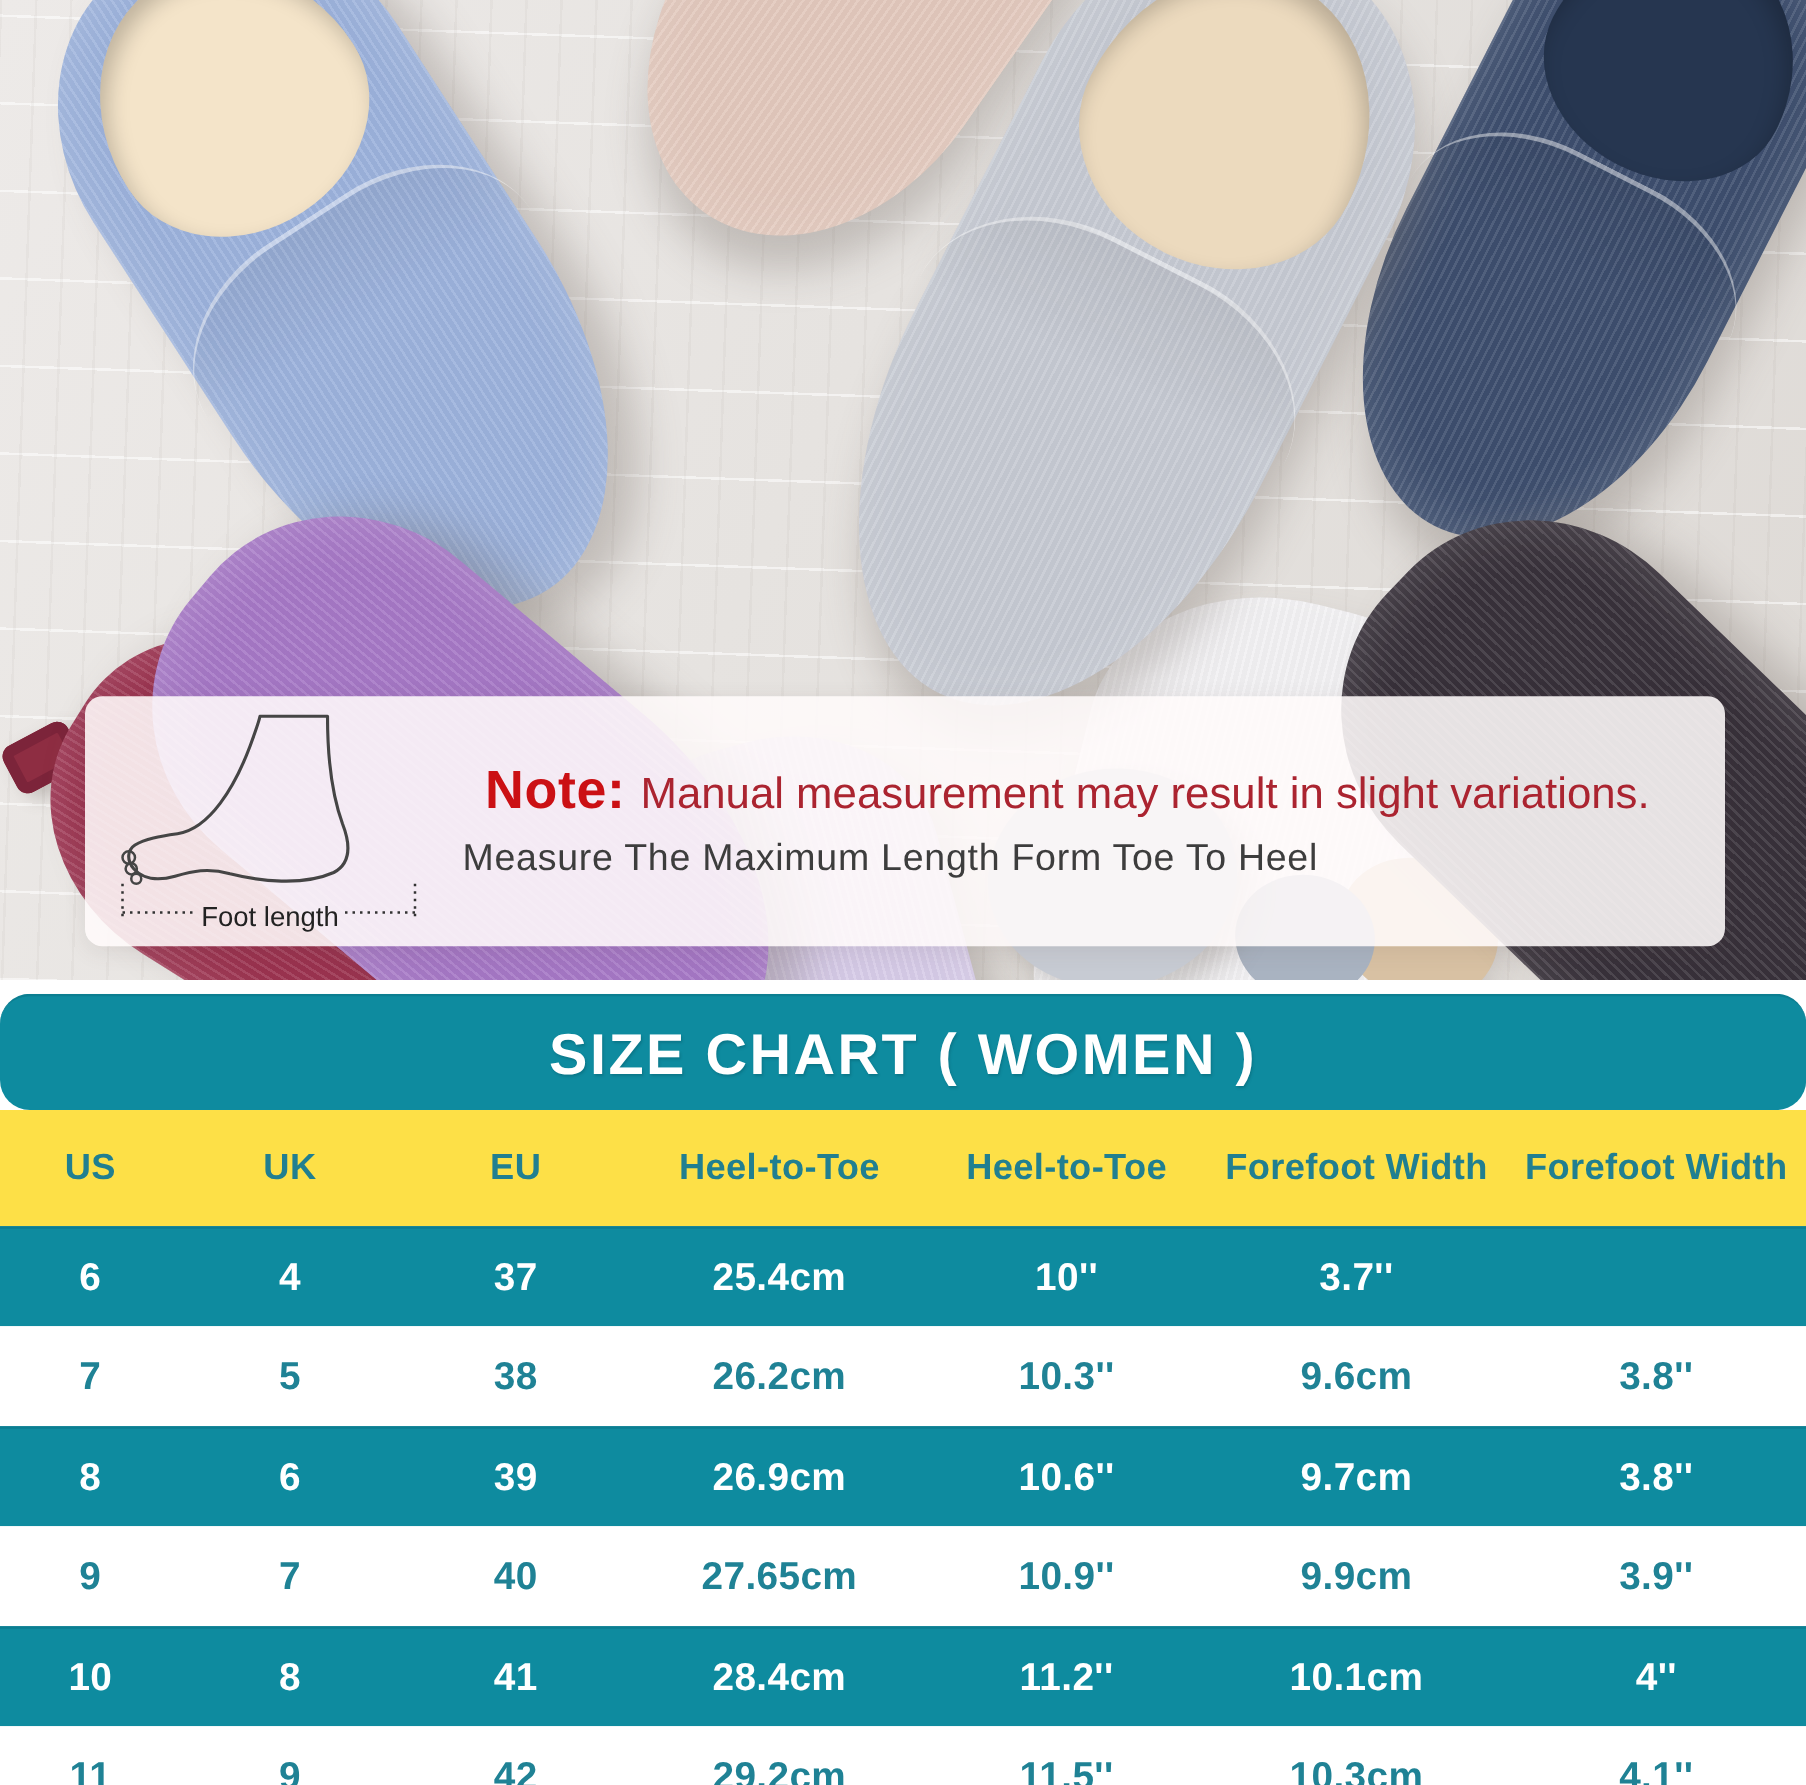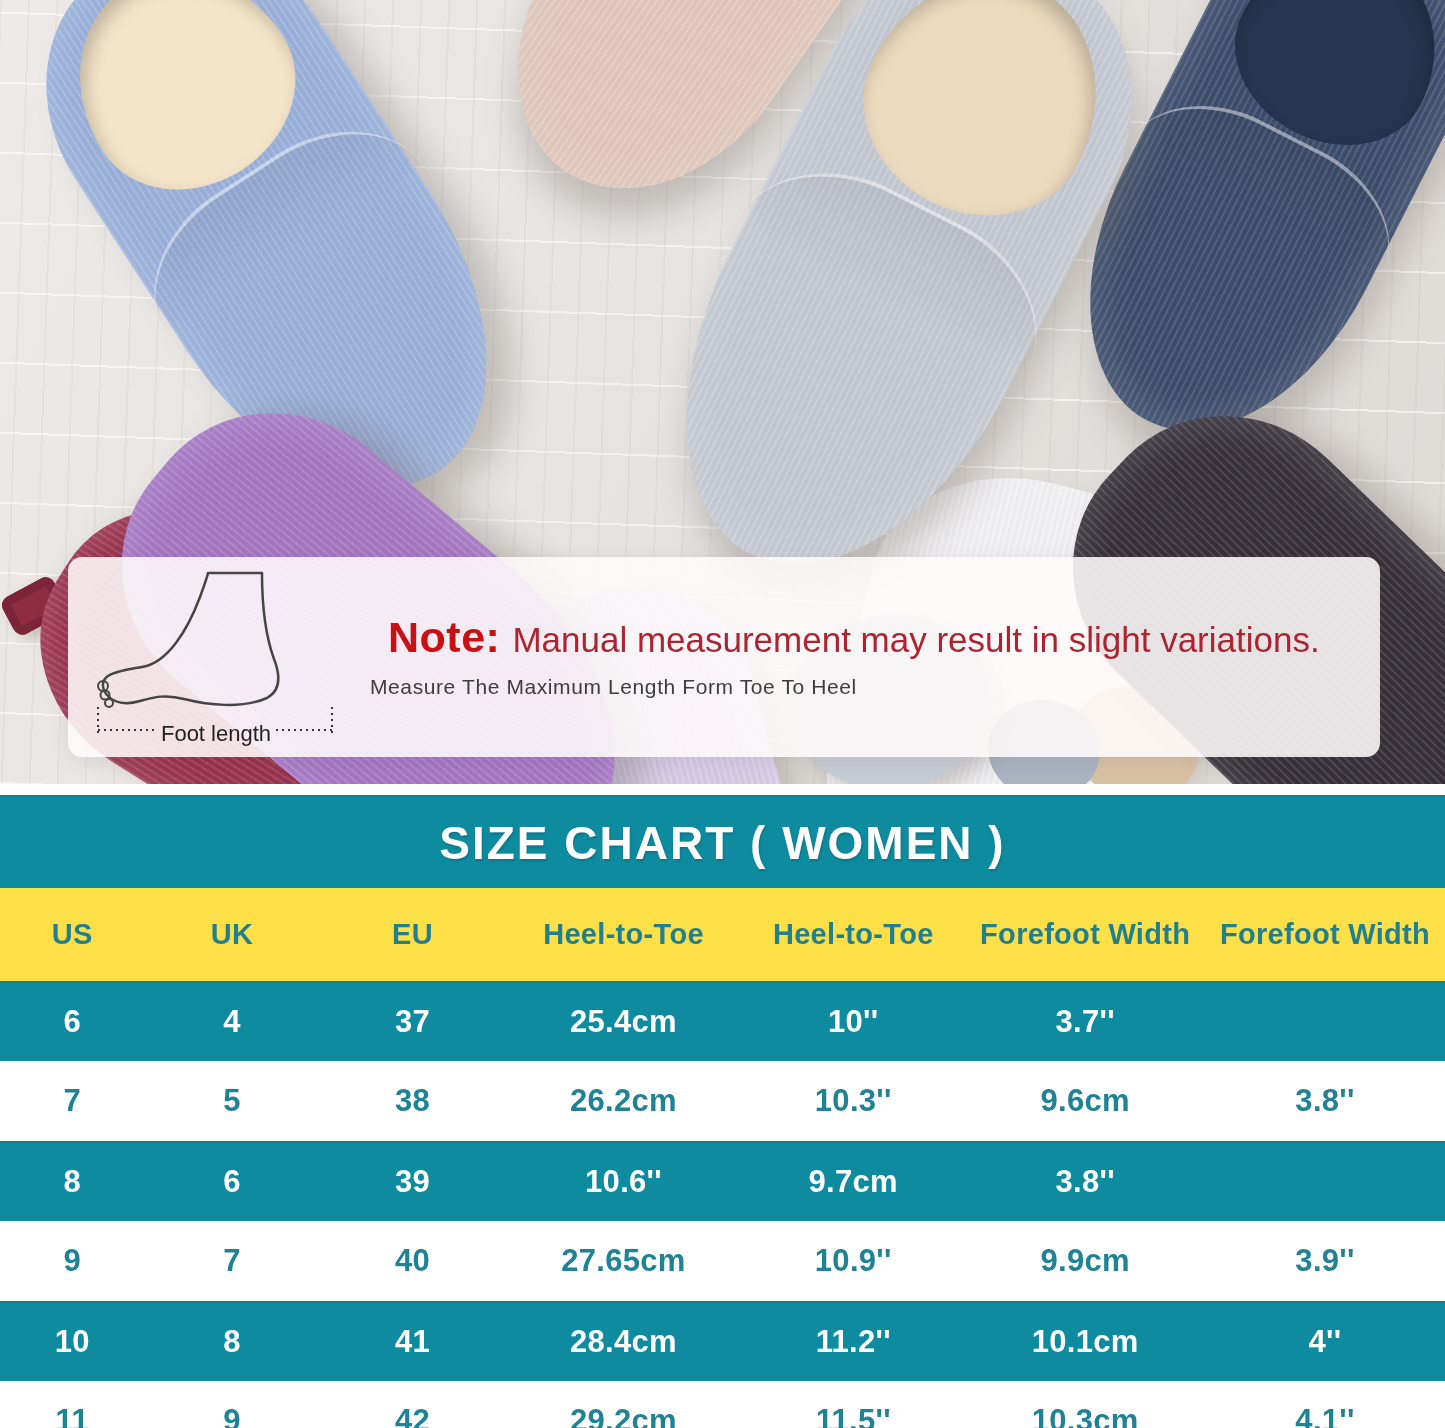--- a/index.html
+++ b/index.html
@@ -73,27 +73,27 @@
   .foot-diagram{ position:relative; width:252px; height:184px; flex:0 0 auto; }
   .foot-diagram svg{ position:absolute; inset:0; }
   .foot-label{
     position:absolute; left:50%; bottom:2px; transform:translateX(-50%);
     font-size:22px; color:#222; white-space:nowrap;margin-top:47px;
   }
   .note-text{ display:flex; flex-direction:column; gap:14px; }
   .note-line1{ line-height:1.05; }
   .note-word{ font-size:43px; font-weight:bold; color:#cb1014; letter-spacing:.5px;margin-left:18px; }
   .note-sentence{ font-size:35px; font-weight:500; color:#ab2430; margin-left:12px; }
-  .note-line2{ font-size:21px; color:#3d3d3d; letter-spacing:.6px; }
+  .note-line2{ font-size:30px; color:#3d3d3d; letter-spacing:.6px; }
 
   
   .gap{ height:11px; background:#ffffff; }
   .title-band{
     height:93px; background:#0e8b9f; border-top:2px solid #0b7e91;
-    display:flex; align-items:center; justify-content:center;
+    display:flex; align-items:center; justify-content:center;border-radius:24px;
   }
   .title-band h1{
     color:#ffffff; font-size:46px; font-weight:600; letter-spacing:2px;
     text-shadow:1px 2px 2px rgba(0,60,70,.25);
   }
   .tbl{ width:100%; }
   .row{
     display:grid; width:100%;
     grid-template-columns:10% 12.1% 12.9% 16.3% 15.5% 16.6% 16.6%;
     align-items:center;
@@ -194,20 +194,21 @@
           <div class="cell">38</div>
           <div class="cell">26.2cm</div>
           <div class="cell">10.3''</div>
           <div class="cell">9.6cm</div>
           <div class="cell">3.8''</div>
         </div>
         <div class="row data row-teal">
           <div class="cell">8</div>
           <div class="cell">6</div>
           <div class="cell">39</div>
+          <div class="cell">26.9cm</div>
           <div class="cell">10.6''</div>
           <div class="cell">9.7cm</div>
           <div class="cell">3.8''</div>
         </div>
         <div class="row data row-light">
           <div class="cell">9</div>
           <div class="cell">7</div>
           <div class="cell">40</div>
           <div class="cell">27.65cm</div>
           <div class="cell">10.9''</div>

